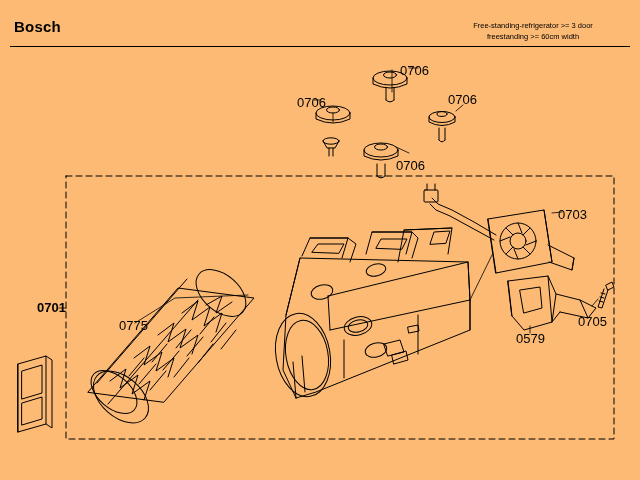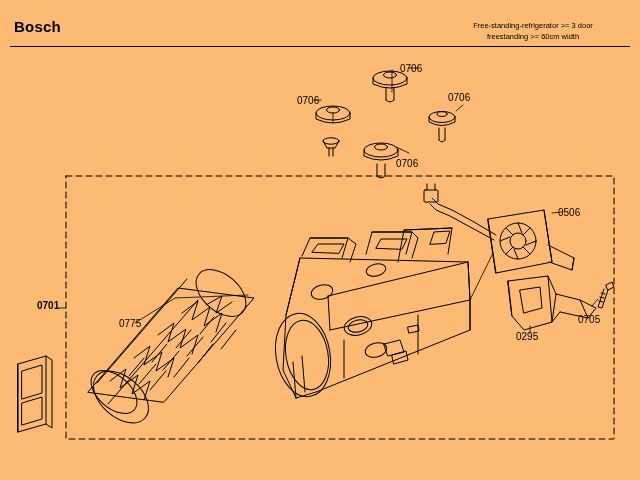--- a/index.html
+++ b/index.html
@@ -39,21 +39,21 @@
   .hdr-rule {
     position: absolute;
     left: 10px;
     right: 10px;
     top: 46px;
     height: 0;
     border-top: 1px solid #000;
   }
   .label {
     position: absolute;
-    font-size: 10px;
+    font-size: 13px;
     color: #000;
     white-space: nowrap;
   }
   svg.art {
     position: absolute;
     left: 0;
     top: 0;
     width: 640px;
     height: 480px;
   }
@@ -227,17 +227,17 @@
       </g>
     </g>
   </svg>
 
   <div class="label" style="left:400px; top:63px;">0706</div>
   <div class="label" style="left:297px; top:95px;">0706</div>
   <div class="label" style="left:448px; top:92px;">0706</div>
   <div class="label" style="left:396px; top:158px;">0706</div>
   <div class="label" style="left:37px; top:300px;font-weight:bold;">0701</div>
   <div class="label" style="left:119px; top:318px;">0775</div>
-  <div class="label" style="left:558px; top:207px;">0506</div>
-  <div class="label" style="left:516px; top:331px;">0295</div>
+  <div class="label" style="left:558px; top:207px;">0703</div>
+  <div class="label" style="left:516px; top:331px;">0579</div>
   <div class="label" style="left:578px; top:314px;">0705</div>
 
 </div>
 
 </body></html>

